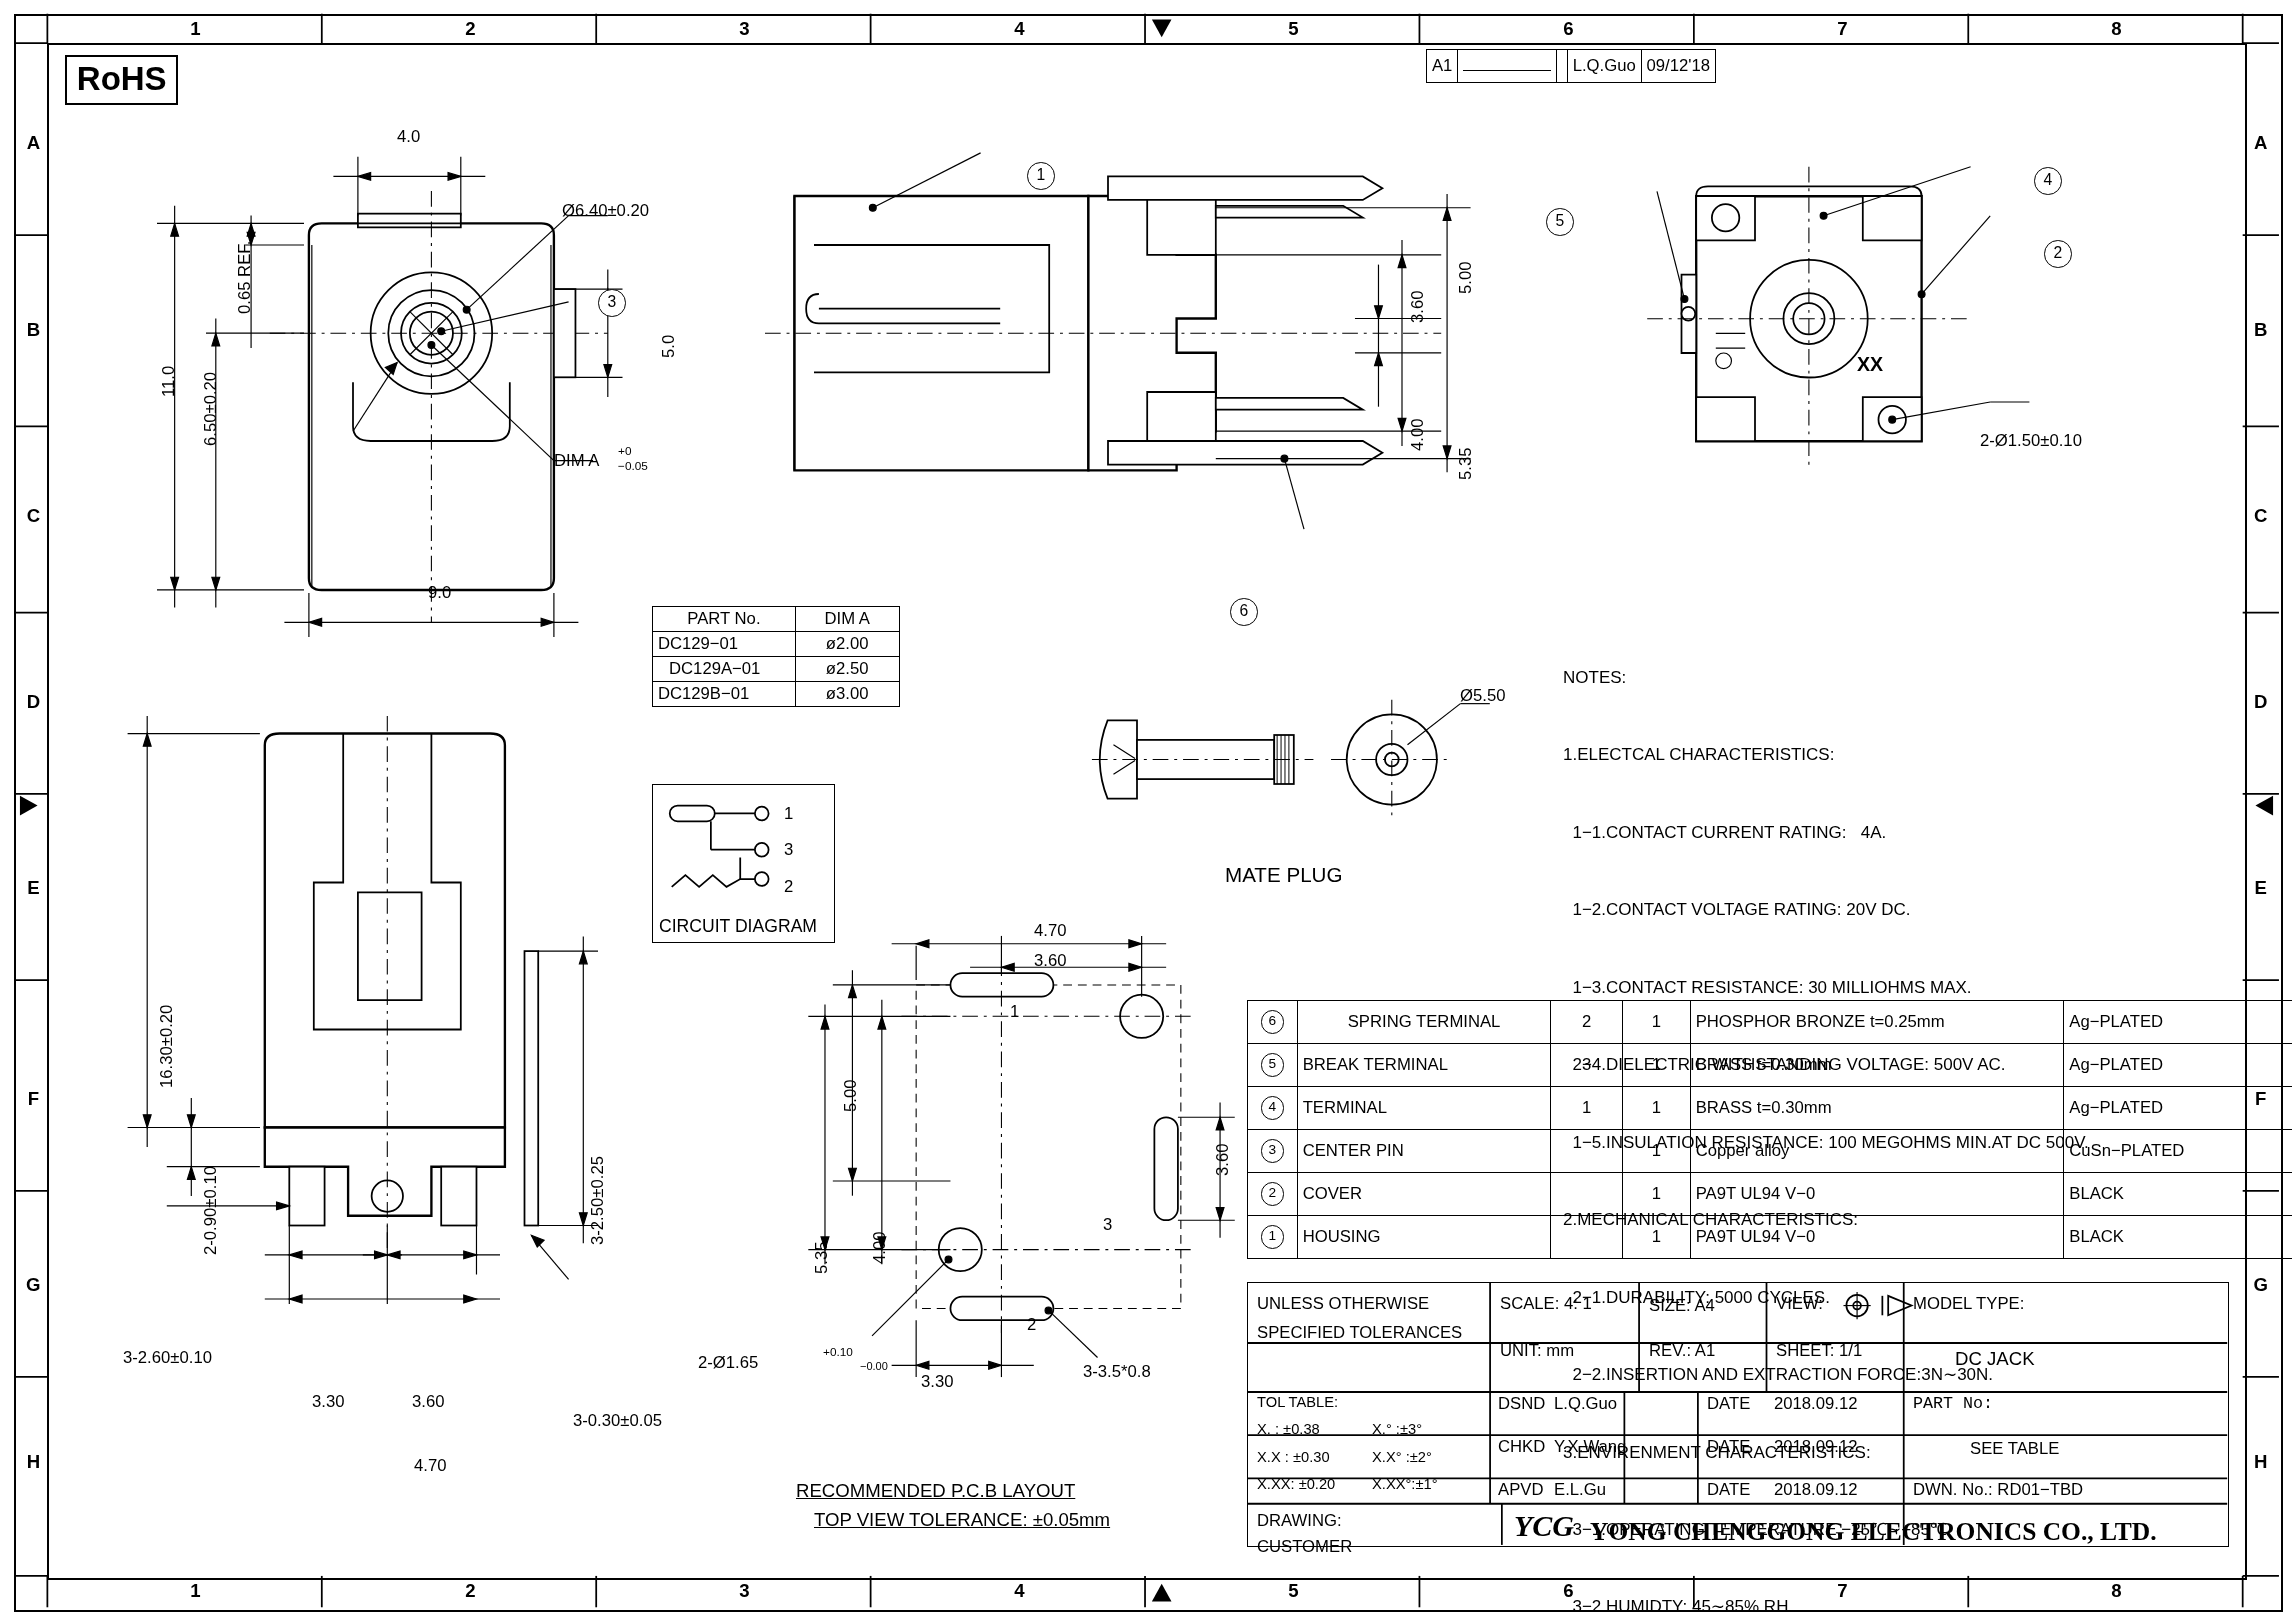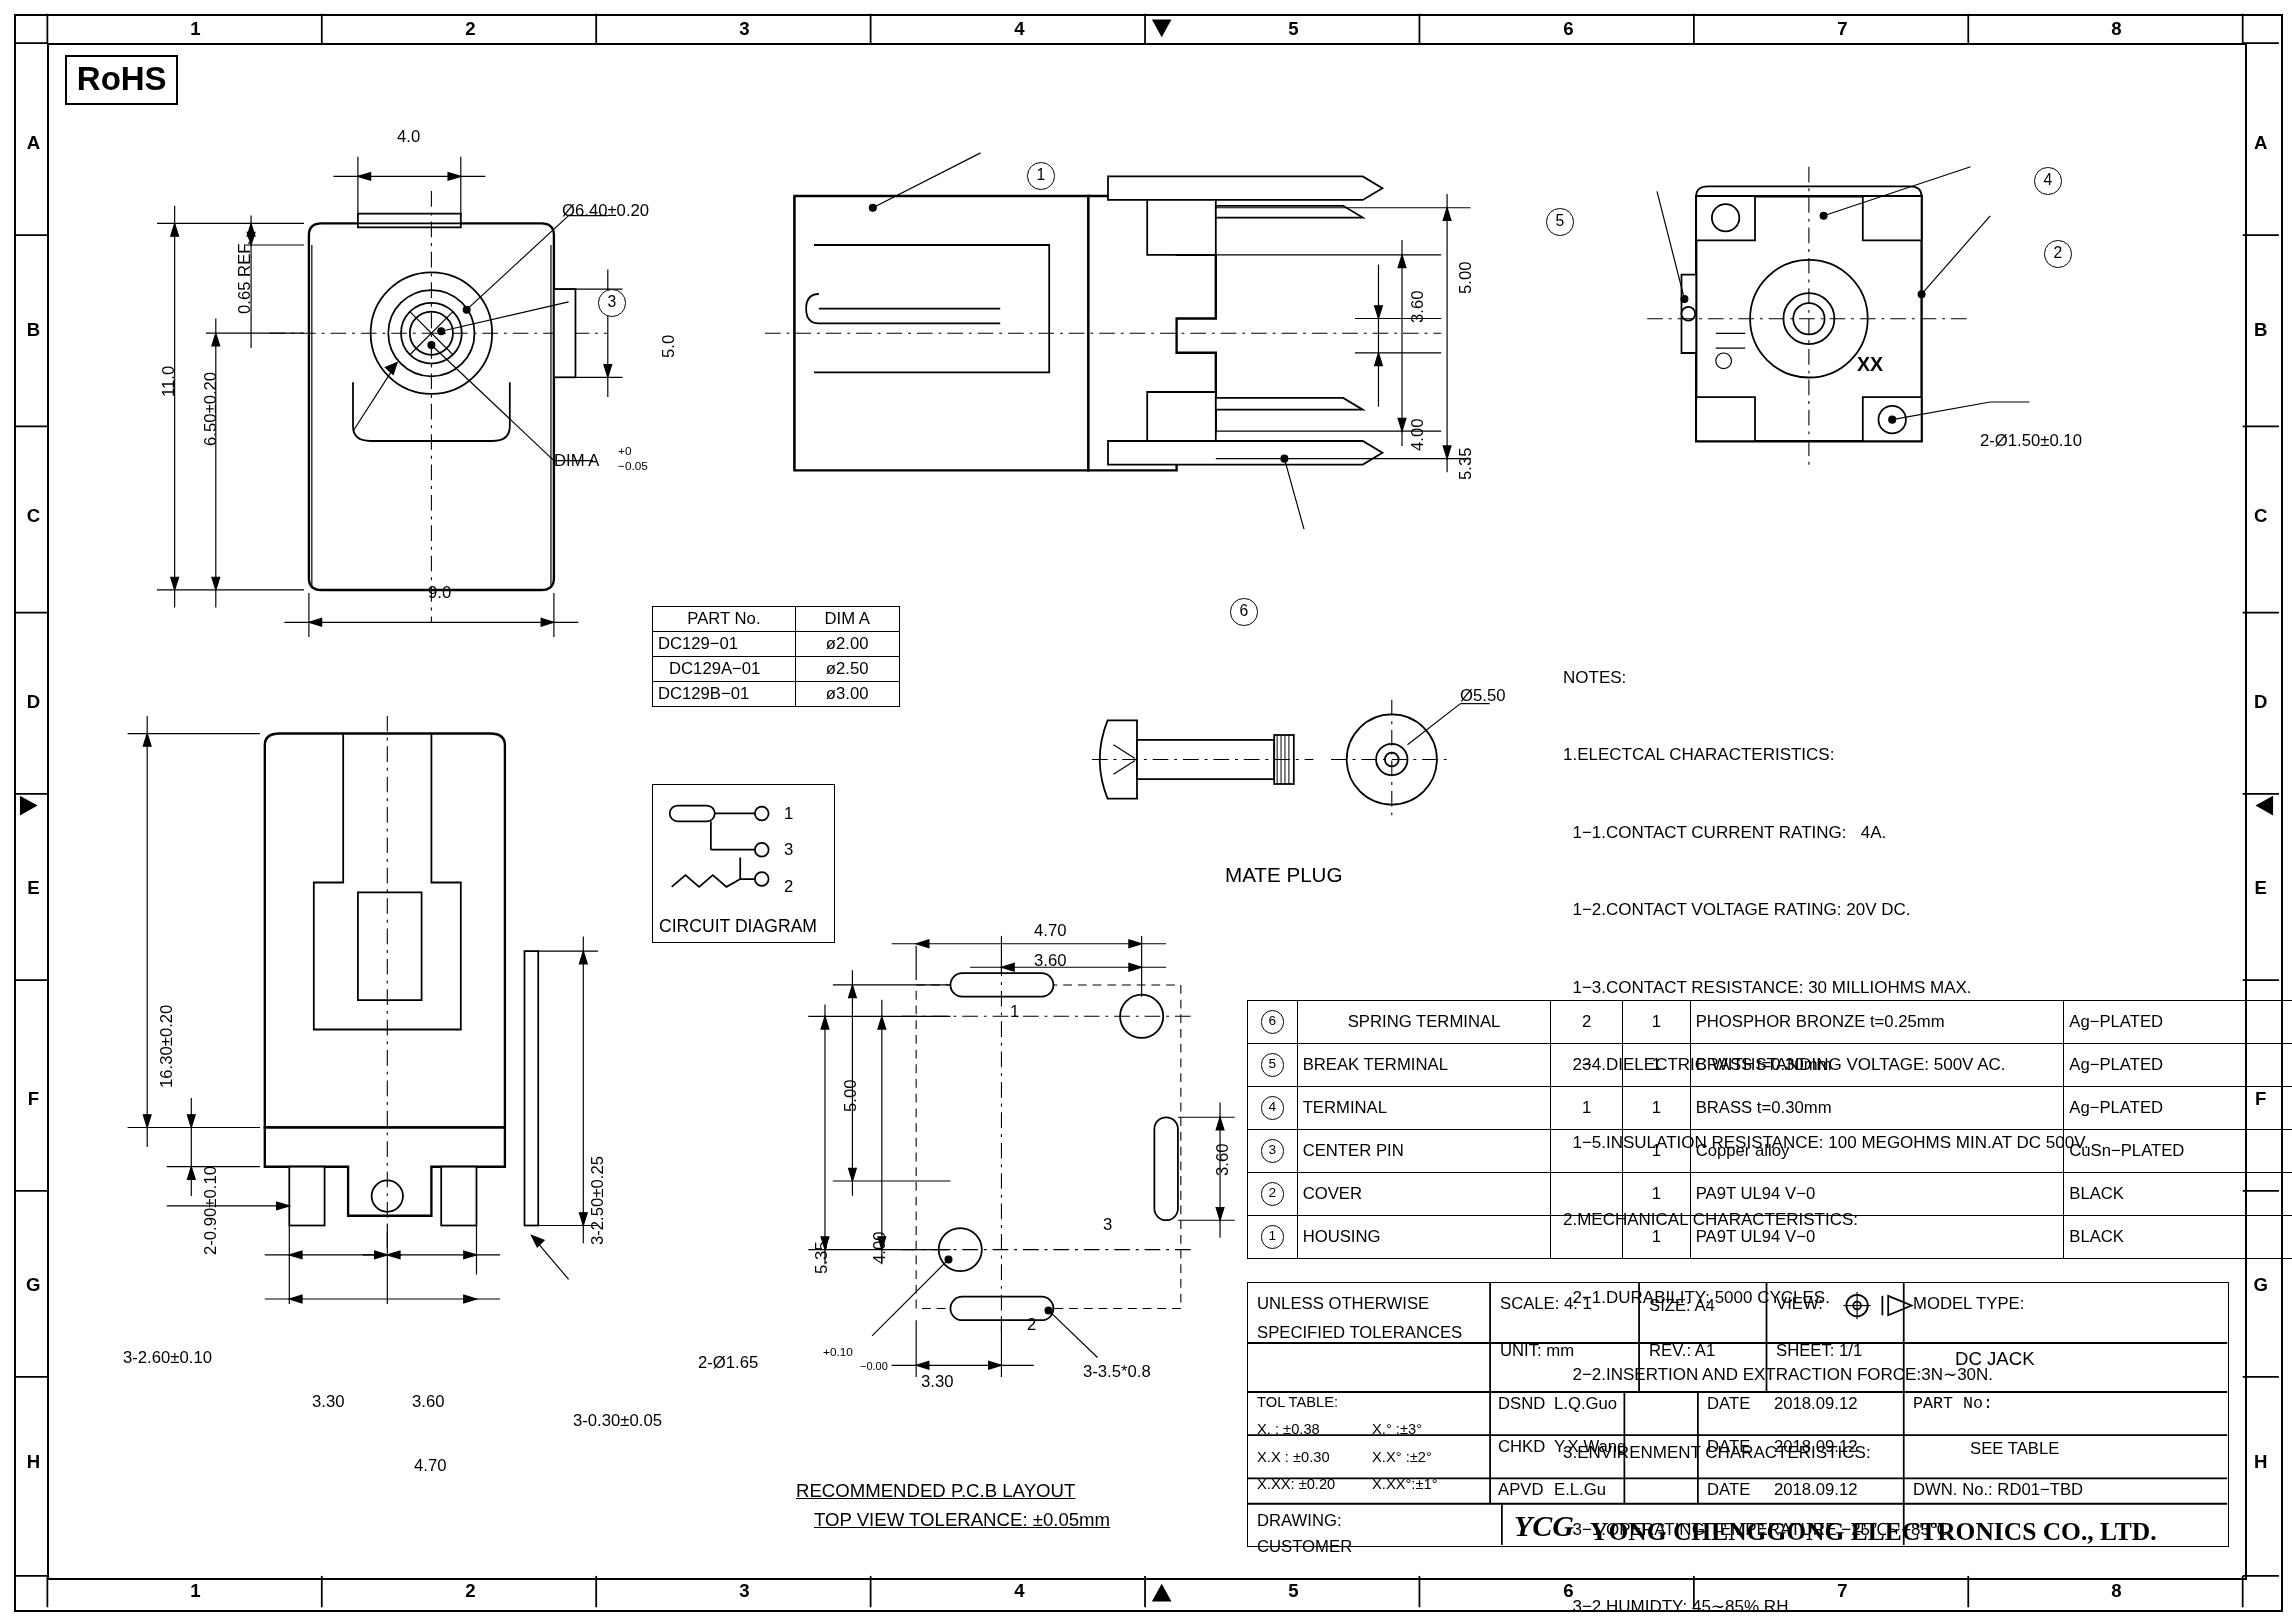--- a/index.html
+++ b/index.html
@@ -119,20 +119,27 @@
       <polygon points="1175,1634 1195,1634 1185,1616"></polygon>
       <polygon points="20,812 20,832 38,822"></polygon>
       <polygon points="2319,812 2319,832 2301,822"></polygon>
     </g>
   </svg>
 
   <div class="rohs">RoHS</div>
 
   <table class="grid" style="left:1426px;top:49px;">
     <tbody>
+    <tr style="height:33px;">
+      <td>A1</td>
+      <td><span style="display:inline-block;width:88px;border-bottom:1.6px solid #000;height:8.8px;"></span></td>
+      <td></td>
+      <td>L.Q.Guo</td>
+      <td>09/12'18</td>
+    </tr>
   </tbody>
     </table>
 
   <svg width="686" height="510" style="left:59px;top:88px;" viewBox="0 0 700 520">
 
     <path class="ln thick fillw" d="M255,200 Q255,188 268,188 L492,188 Q505,188 505,200 L505,550 Q505,562 492,562 L268,562 Q255,562 255,550 Z" transform="translate(0,-50) scale(1)"></path>
 
     <rect class="ln med fillw" x="305" y="128" width="105" height="14"></rect>
     <line class="ln med" x1="305" y1="138" x2="410" y2="138"></line>
 

